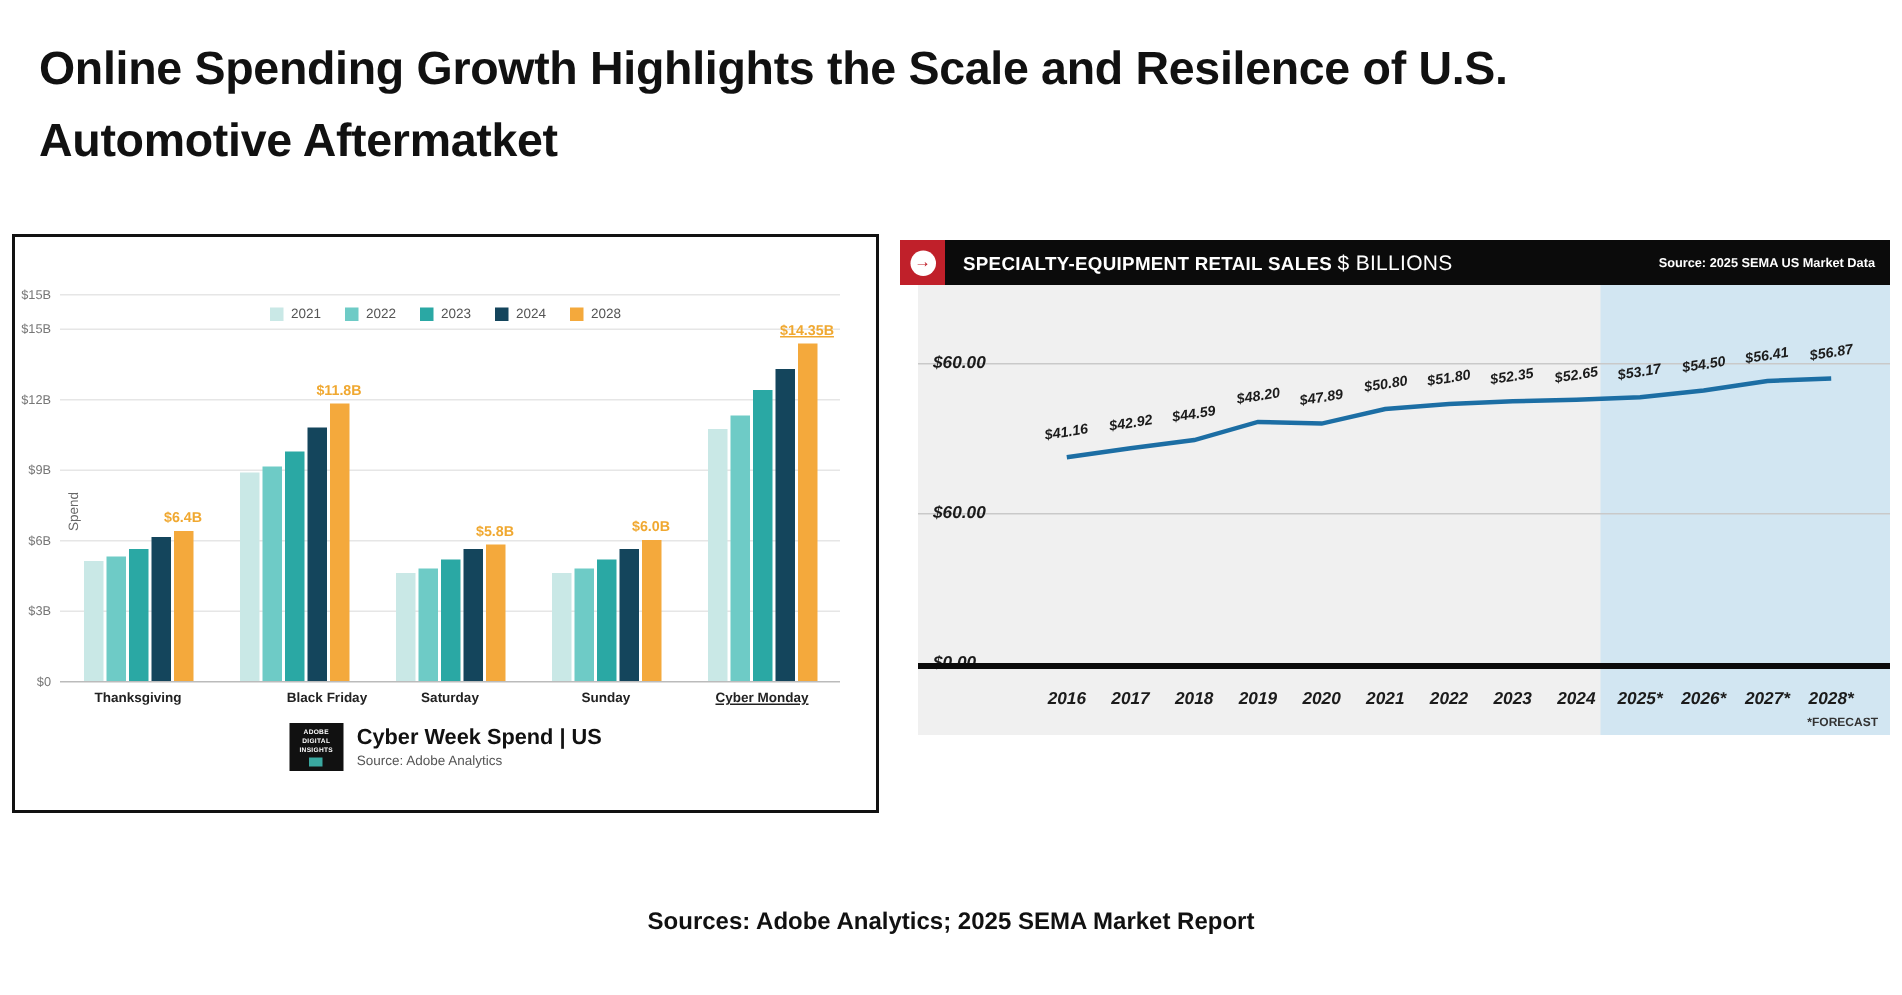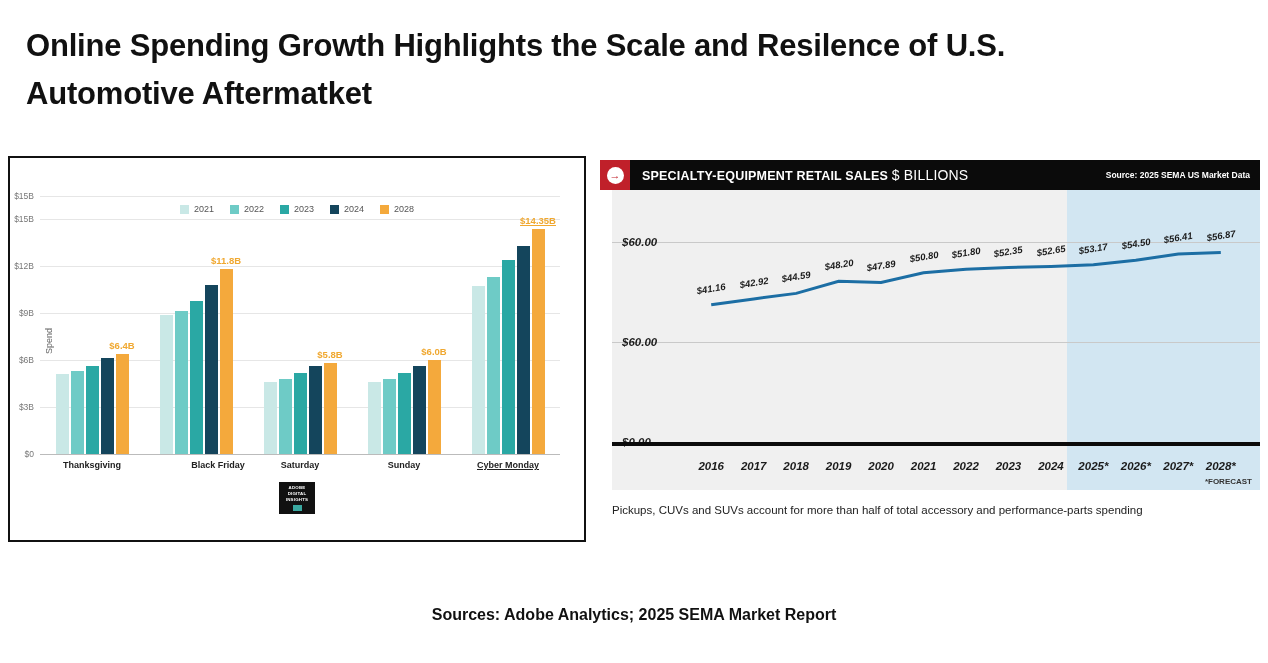--- a/index.html
+++ b/index.html
@@ -390,20 +390,24 @@
       <div class="bar-annotation" style="left: 498px; top: 21.241px; color: rgb(240, 168, 48); text-decoration: underline;">$14.35B</div>
     </div>
 
   <div id="adobe-caption">
     <div id="adobe-logo">
       <span>ADOBE</span>
       <span>DIGITAL</span>
       <span>INSIGHTS</span>
       <span class="logo-mark"></span>
     </div>
+    <div>
+      <div id="adobe-caption-main">Cyber Week Spend | US</div>
+      <div id="adobe-caption-sub">Source: Adobe Analytics</div>
+    </div>
   </div>
 </div>
 
 <div id="sema-panel">
 
   <div id="sema-header">
     <div id="sema-arrow-badge">
       <div class="circle">→</div>
     </div>
     <div id="sema-title">
@@ -446,16 +450,15 @@
       <div class="sema-point-label" style="left: 481.385px; top: 52.7667px;">$53.17</div>
       <div class="sema-xlabel" style="left: 481.385px; top: 270px;">2025*</div>
       <div class="sema-point-label" style="left: 523.846px; top: 48.3333px;">$54.50</div>
       <div class="sema-xlabel" style="left: 523.846px; top: 270px;">2026*</div>
       <div class="sema-point-label" style="left: 566.308px; top: 41.9667px;">$56.41</div>
       <div class="sema-xlabel" style="left: 566.308px; top: 270px;">2027*</div>
       <div class="sema-point-label" style="left: 608.769px; top: 40.4333px;">$56.87</div>
       <div class="sema-xlabel" style="left: 608.769px; top: 270px;">2028*</div>
     </div>
 
-  <div id="sema-footnote">Pickups, CUVs and SUVs account for more than half of total accessory and performance-parts spending</div>
 </div>
 
 <div id="sources-line">Sources: Adobe Analytics; 2025 SEMA Market Report</div>
 
 </body></html>

